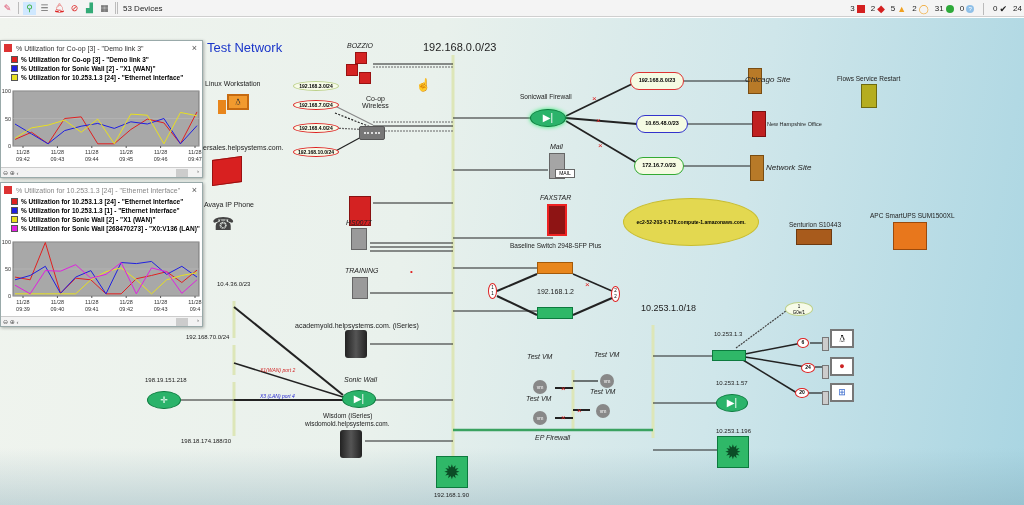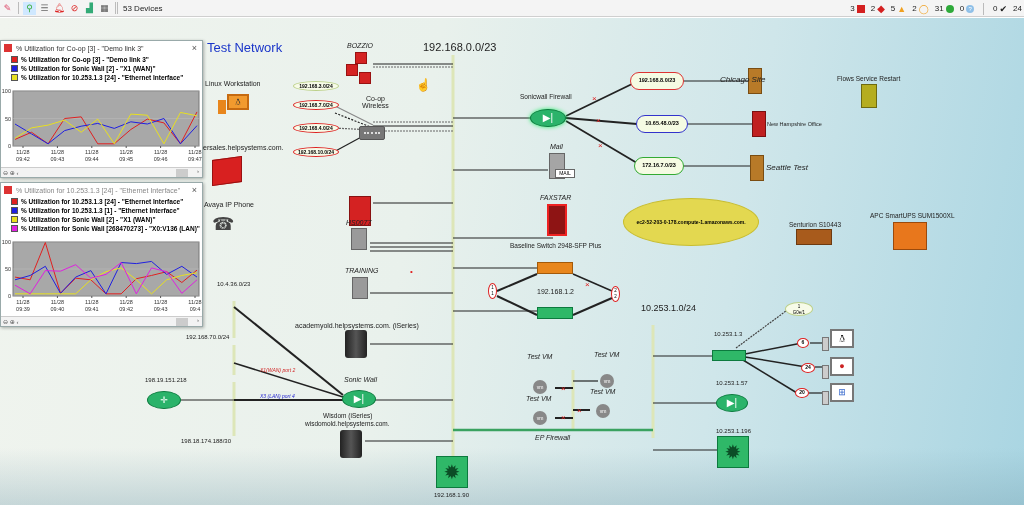--- a/index.html
+++ b/index.html
@@ -150,21 +150,21 @@
       <text x="585" y="269">×</text>
         <text x="561" y="373">×</text>
         <text x="561" y="402">×</text>
         <text x="577" y="395">×</text>
       <text x="410" y="256">•</text>
     </g>
   </svg>
 
   <div class="lbl title" style="left:207px;top:22px">Test Network</div>
   <div class="lbl big" style="left:423px;top:23px">192.168.0.0/23</div>
-  <div class="lbl big" style="left:641px;top:285px;font-size:9px">10.253.1.0/24</div>
+  <div class="lbl big" style="left:641px;top:285px;font-size:9px">10.253.1.0/18</div>
   <div class="lbl" style="left:217px;top:263px;font-size:6px">10.4.36.0/23</div>
   <div class="lbl" style="left:186px;top:316px;font-size:6px">192.168.70.0/24</div>
   <div class="lbl" style="left:181px;top:420px;font-size:6px">198.18.174.188/30</div>
 
   <div class="lbl it" style="left:347px;top:24px">BOZZIO</div>
   <div class="node" style="left:346px;top:34px;width:28px;height:34px">
     <div style="position:absolute;left:9px;top:0;width:12px;height:12px;background:#d42222;border:1px solid #911"></div>
     <div style="position:absolute;left:0;top:12px;width:12px;height:12px;background:#d42222;border:1px solid #911"></div>
     <div style="position:absolute;left:13px;top:20px;width:12px;height:12px;background:#d42222;border:1px solid #911"></div>
   </div>
@@ -218,25 +218,25 @@
   <div class="lbl" style="left:434px;top:474px;font-size:6px">192.168.1.90</div>
 
   <div class="lbl" style="left:520px;top:75px;font-size:6.5px;font-weight:normal">Sonicwall Firewall</div>
   <div class="node" style="left:530px;top:91px;width:36px;height:18px;background:#2bb36a;border:1px solid #0c7a3e;border-radius:50%;color:#fff;text-align:center;font-size:10px;line-height:16px;box-shadow:0 0 4px #2e6">▶|</div>
 
   <div class="node" style="left:630px;top:54px;width:54px;height:18px;border:1.5px solid #d33;border-radius:9px;background:#f5fbe3;font-size:5.5px;font-weight:bold;text-align:center;line-height:15px">192.168.8.0/23</div>
   <div class="node" style="left:636px;top:97px;width:52px;height:18px;border:1.5px solid #33c;border-radius:9px;background:#f5fbe3;font-size:5.5px;font-weight:bold;text-align:center;line-height:15px">10.65.48.0/23</div>
   <div class="node" style="left:634px;top:139px;width:50px;height:18px;border:1.5px solid #3a3;border-radius:9px;background:#f5fbe3;font-size:5.5px;font-weight:bold;text-align:center;line-height:15px">172.16.7.0/23</div>
 
   <div class="node" style="left:748px;top:50px;width:14px;height:26px;background:#b87a28;border:1px solid #7a4d12"></div>
-  <div class="lbl it" style="left:720px;top:57px;font-size:8px">Chicago Site</div>
+  <div class="lbl it" style="left:745px;top:57px;font-size:8px">Chicago Site</div>
   <div class="node" style="left:752px;top:93px;width:14px;height:26px;background:#c02020;border:1px solid #7a1010"></div>
   <div class="lbl" style="left:767px;top:103px;font-size:5.5px">New Hampshire Office</div>
   <div class="node" style="left:750px;top:137px;width:14px;height:26px;background:#b87a28;border:1px solid #7a4d12"></div>
-  <div class="lbl it" style="left:766px;top:145px;font-size:8px">Seattle Test</div>
+  <div class="lbl it" style="left:766px;top:145px;font-size:8px">Network Site</div>
 
   <div class="lbl" style="left:837px;top:57px;font-size:6.5px">Flows Service Restart</div>
   <div class="node" style="left:861px;top:66px;width:16px;height:24px;background:#b5ad1f;border:1px solid #6e6a10"></div>
 
   <div class="lbl it" style="left:550px;top:125px">Mail</div>
   <div class="node" style="left:549px;top:135px;width:16px;height:26px;background:#a5a5a5;border:1px solid #666"></div>
   <div class="node" style="left:555px;top:151px;width:20px;height:9px;background:#fff;border:1px solid #666;font-size:5px;text-align:center;line-height:7px">MAIL</div>
 
   <div class="lbl it" style="left:540px;top:176px">FAXSTAR</div>
   <div class="node" style="left:547px;top:186px;width:20px;height:32px;background:#8e1414;border:2px solid #e22"></div>

